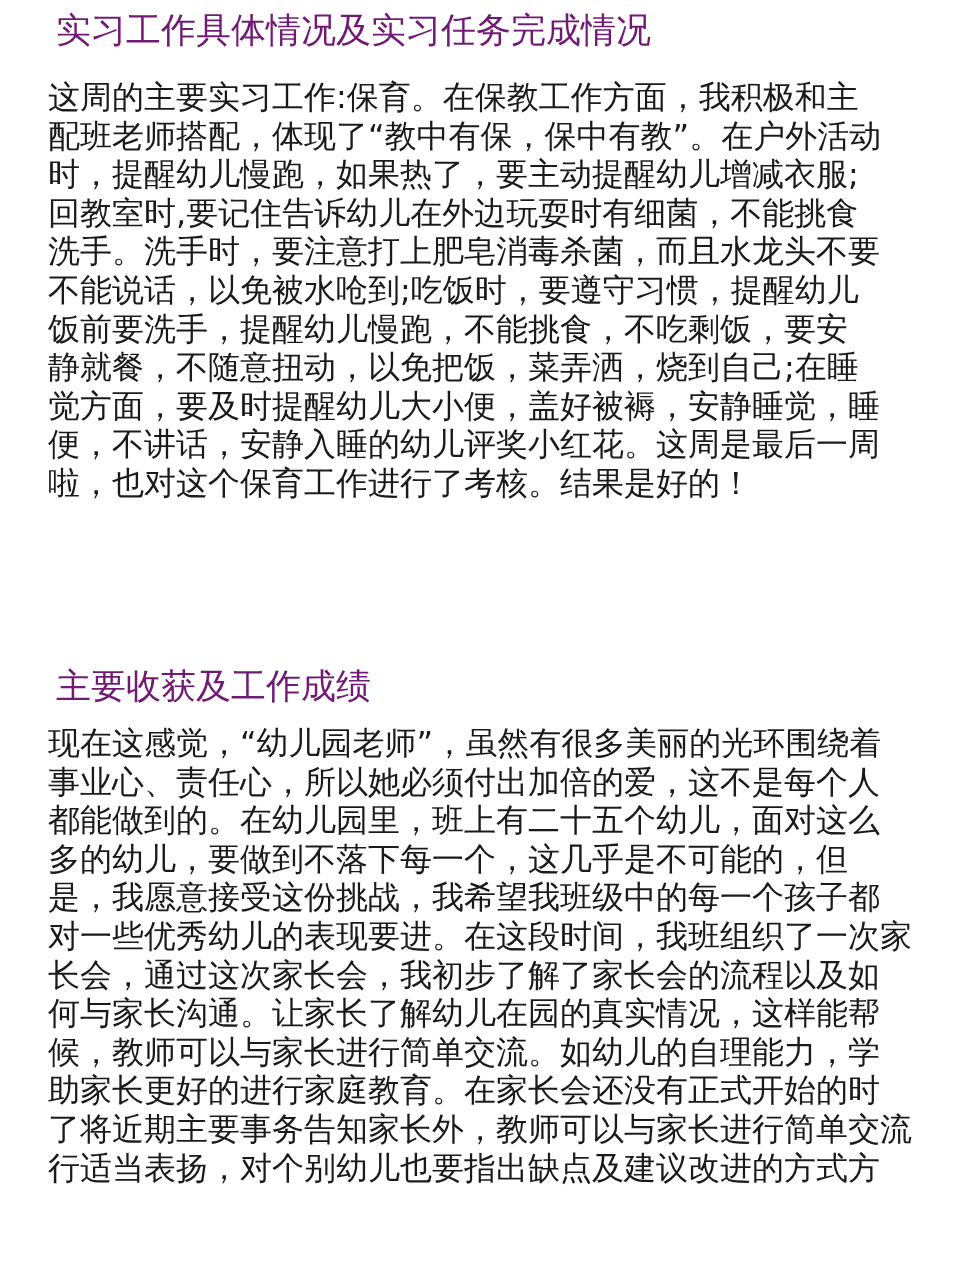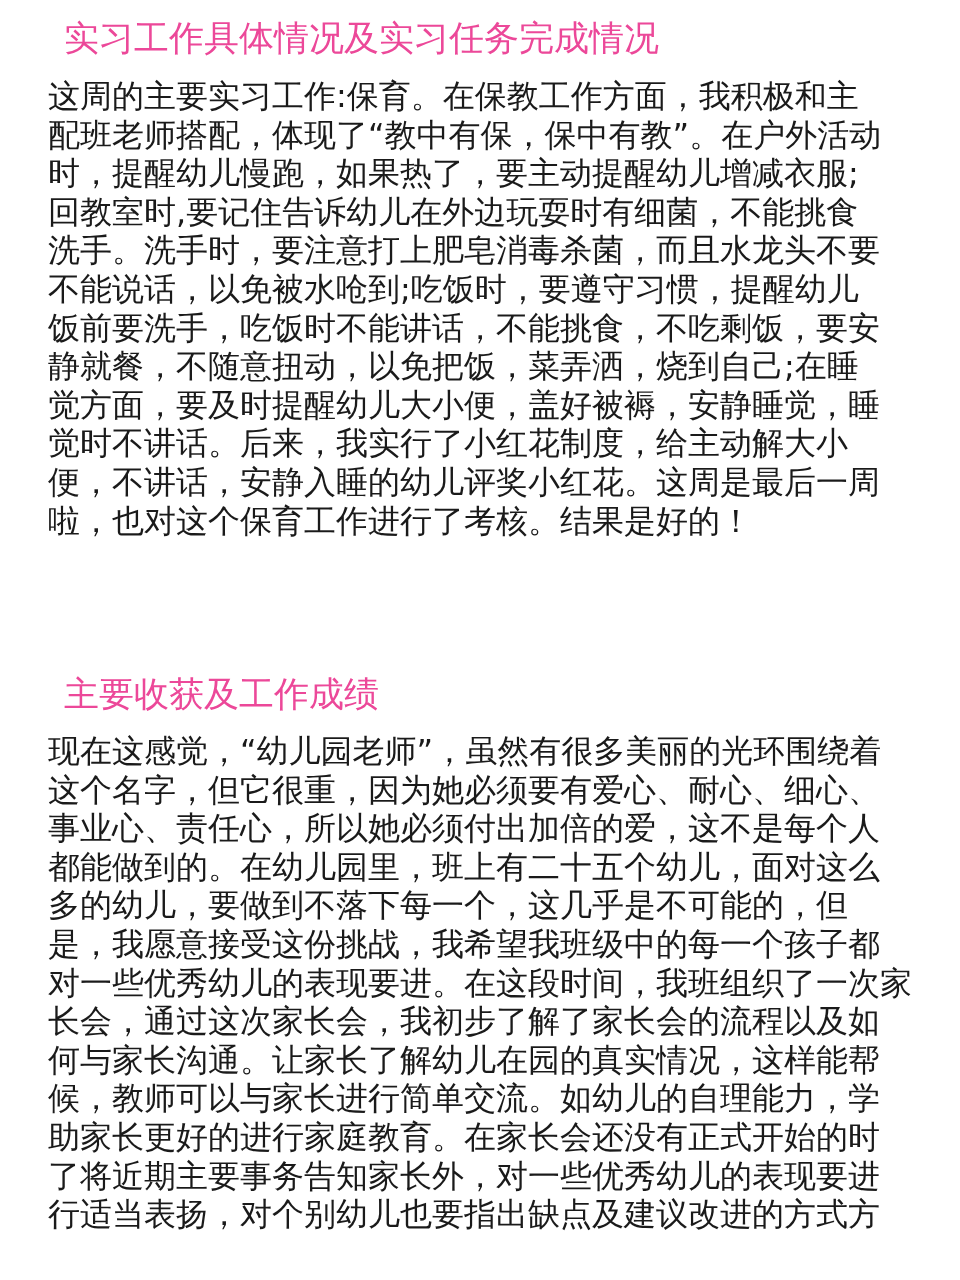--- a/index.html
+++ b/index.html
@@ -13,75 +13,73 @@
       overflow: hidden;
       position: relative;
       font-family: "DejaVu Sans", "Liberation Sans", sans-serif;
     }
     .section {
       position: absolute;
       left: 48px;
       width: 880px;
     }
     .heading {
-      color: #ec4899;
+      color: #701a75;
       font-size: 35px;
       line-height: 44px;
-      margin: 16px;
+      margin: 8px;
       font-weight: normal;
       white-space: nowrap;
       letter-spacing: 0px;
     }
     .para {
       margin: 0;
       color: #1a1a1a;
       font-size: 32px;
       line-height: 38.6px;
     }
     .line {
       display: block;
       white-space: nowrap;
       letter-spacing: 0px;
     }
     #sec1 { top: 0px; }
-    #sec1 .para { margin-top: 17px; }
+    #sec1 .para { margin-top: 26px; }
     #sec2 { top: 656px; }
     #sec2 .para { margin-top: 16px; }
   </style>
 </head>
 <body>
 
 <div class="section" id="sec1">
   <h2 class="heading">实习工作具体情况及实习任务完成情况</h2>
   <p class="para">
     <span class="line">这周的主要实习工作:保育。在保教工作方面，我积极和主</span>
     <span class="line">配班老师搭配，体现了“教中有保，保中有教”。在户外活动</span>
     <span class="line">时，提醒幼儿慢跑，如果热了，要主动提醒幼儿增减衣服;</span>
     <span class="line">回教室时,要记住告诉幼儿在外边玩耍时有细菌，不能挑食</span>
     <span class="line">洗手。洗手时，要注意打上肥皂消毒杀菌，而且水龙头不要</span>
     <span class="line">不能说话，以免被水呛到;吃饭时，要遵守习惯，提醒幼儿</span>
-    <span class="line">饭前要洗手，吃饭时不能讲话，不能挑食，不吃剩饭，要安</span>
+    <span class="line">饭前要洗手，提醒幼儿慢跑，不能挑食，不吃剩饭，要安</span>
     <span class="line">静就餐，不随意扭动，以免把饭，菜弄洒，烧到自己;在睡</span>
     <span class="line">觉方面，要及时提醒幼儿大小便，盖好被褥，安静睡觉，睡</span>
-    <span class="line">觉时不讲话。后来，我实行了小红花制度，给主动解大小</span>
     <span class="line">便，不讲话，安静入睡的幼儿评奖小红花。这周是最后一周</span>
     <span class="line">啦，也对这个保育工作进行了考核。结果是好的！</span>
   </p>
 </div>
 
 <div class="section" id="sec2">
   <h2 class="heading">主要收获及工作成绩</h2>
   <p class="para">
     <span class="line">现在这感觉，“幼儿园老师”，虽然有很多美丽的光环围绕着</span>
-    <span class="line">这个名字，但它很重，因为她必须要有爱心、耐心、细心、</span>
     <span class="line">事业心、责任心，所以她必须付出加倍的爱，这不是每个人</span>
     <span class="line">都能做到的。在幼儿园里，班上有二十五个幼儿，面对这么</span>
     <span class="line">多的幼儿，要做到不落下每一个，这几乎是不可能的，但</span>
     <span class="line">是，我愿意接受这份挑战，我希望我班级中的每一个孩子都</span>
     <span class="line">对一些优秀幼儿的表现要进。在这段时间，我班组织了一次家</span>
     <span class="line">长会，通过这次家长会，我初步了解了家长会的流程以及如</span>
     <span class="line">何与家长沟通。让家长了解幼儿在园的真实情况，这样能帮</span>
     <span class="line">候，教师可以与家长进行简单交流。如幼儿的自理能力，学</span>
     <span class="line">助家长更好的进行家庭教育。在家长会还没有正式开始的时</span>
-    <span class="line">了将近期主要事务告知家长外，对一些优秀幼儿的表现要进</span>
+    <span class="line">了将近期主要事务告知家长外，教师可以与家长进行简单交流</span>
     <span class="line">行适当表扬，对个别幼儿也要指出缺点及建议改进的方式方</span>
   </p>
 </div>
 
 </body></html>

